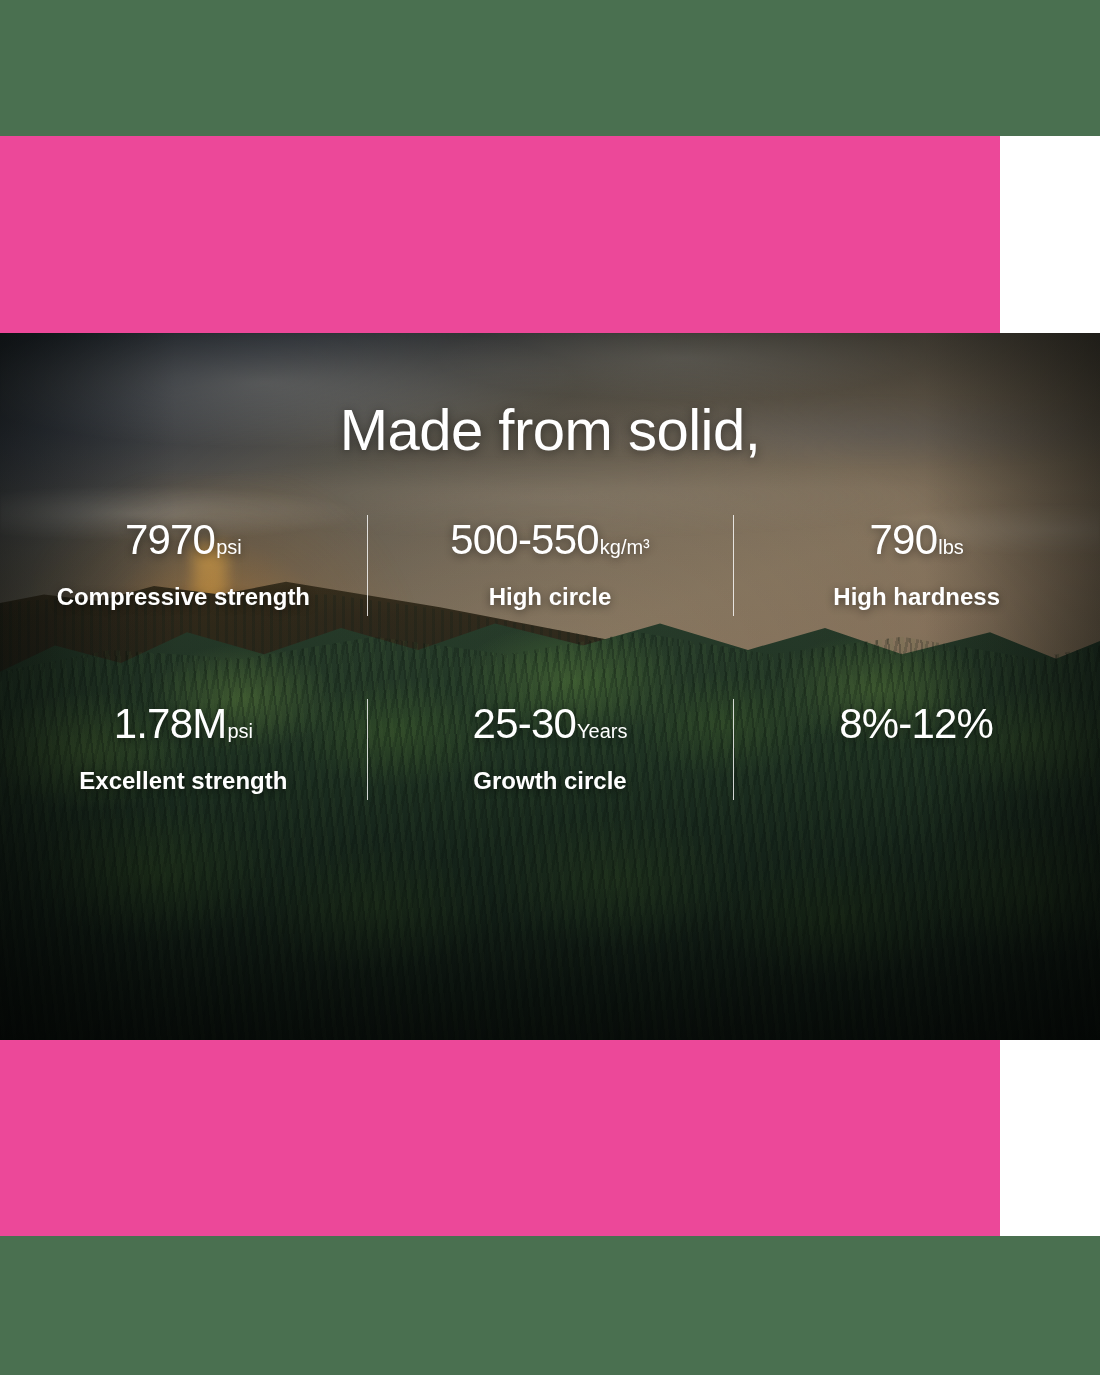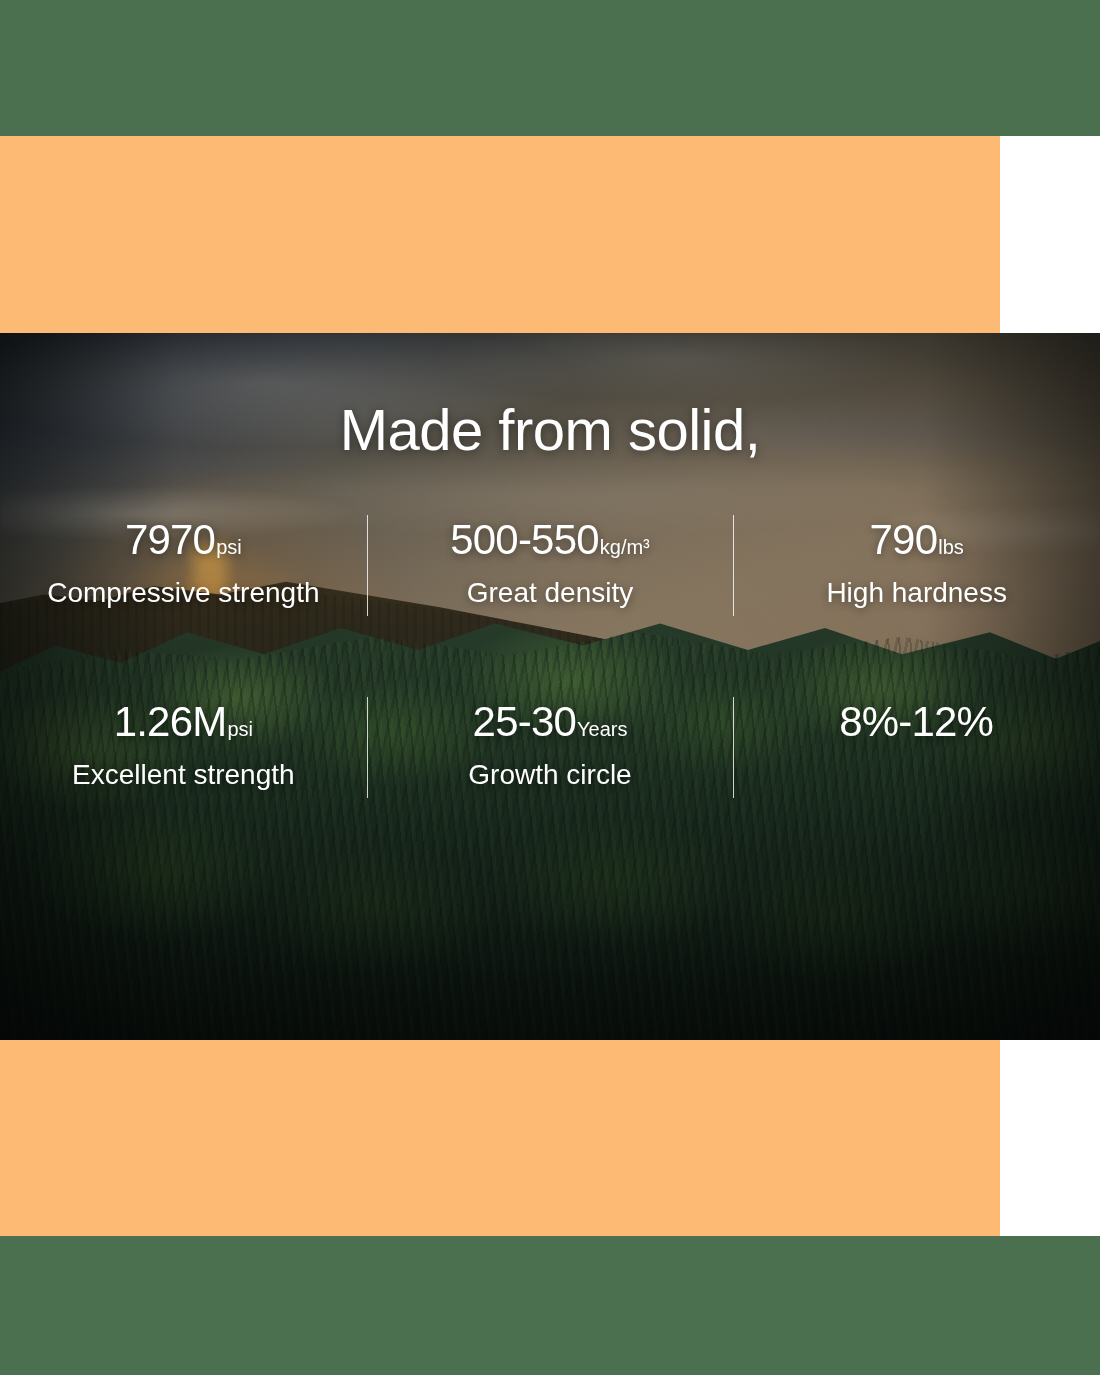--- a/index.html
+++ b/index.html
@@ -10,21 +10,21 @@
     height:1375px;
     background:#ffffff;
     font-family:"Liberation Sans", sans-serif;
     overflow:hidden;
   }
 
   .page {
     position:relative;
     width:1000px;
     height:1375px;
-    background:#fdba74;
+    background:#ec4899;
   }
 
   
   .band {
     position:absolute;
     left:0;
     width:1100px;
     background:#4a7050;
   }
   .band-top    { top:0;     height:136px; }
@@ -251,25 +251,25 @@
     white-space:nowrap;
     text-shadow:0 2px 8px rgba(0,0,0,.46);
   }
   .stat-unit {
     font-size:20px;
     letter-spacing:0;
     vertical-align:baseline;
     margin-left:1px;
   }
   .stat-label {
-    margin-top:18px;
+    margin-top:24px;
     color:#ffffff;
     font-family:"Liberation Sans", sans-serif;
-    font-size:28px;
-    font-weight:400;
+    font-size:24px;
+    font-weight:700;
     line-height:1;
     white-space:nowrap;
     text-shadow:0 2px 8px rgba(0,0,0,.46);
   }
 </style>
 </head>
 <body>
 
 <div class="page">
 
@@ -298,31 +298,31 @@
 
       <div class="stats">
 
         <div class="stats-row">
           <div class="stat">
             <div class="stat-value"><span>7970</span><span class="stat-unit">psi</span></div>
             <div class="stat-label">Compressive strength</div>
           </div>
           <div class="stat">
             <div class="stat-value"><span>500-550</span><span class="stat-unit">kg/m³</span></div>
-            <div class="stat-label">Great density</div>
+            <div class="stat-label">High circle</div>
           </div>
           <div class="stat">
             <div class="stat-value"><span>790</span><span class="stat-unit">lbs</span></div>
             <div class="stat-label">High hardness</div>
           </div>
         </div>
 
         <div class="stats-row">
           <div class="stat">
-            <div class="stat-value"><span>1.26M</span><span class="stat-unit">psi</span></div>
+            <div class="stat-value"><span>1.78M</span><span class="stat-unit">psi</span></div>
             <div class="stat-label">Excellent strength</div>
           </div>
           <div class="stat">
             <div class="stat-value"><span>25-30</span><span class="stat-unit">Years</span></div>
             <div class="stat-label">Growth circle</div>
           </div>
           <div class="stat">
             <div class="stat-value"><span>8%-12%</span><span class="stat-unit"></span></div>
           </div>
         </div>

